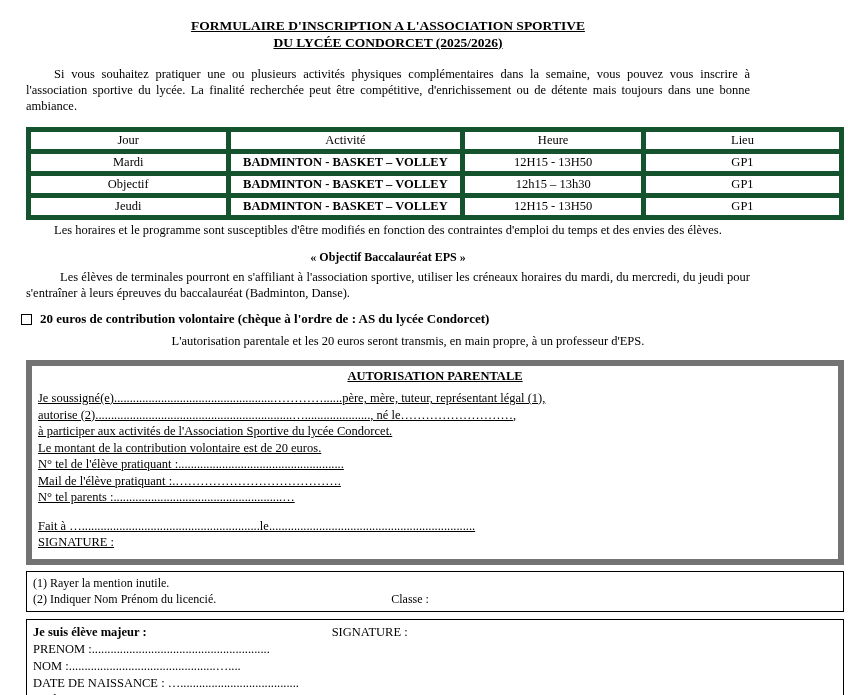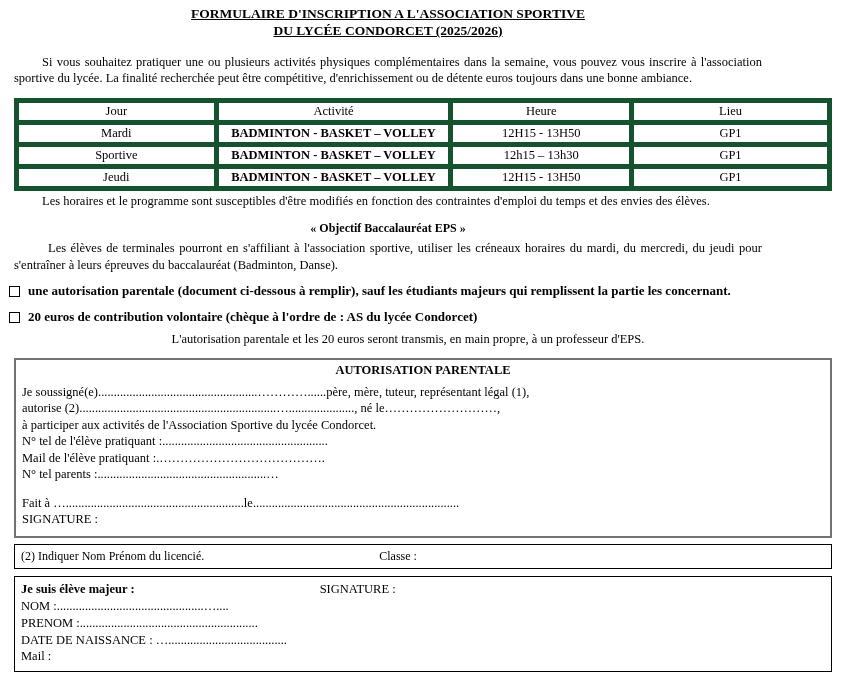--- a/index.html
+++ b/index.html
@@ -12,21 +12,21 @@
     height: 695px;
     font-family: "Liberation Serif", serif;
     color: #000000;
     font-size: 12.5px;
     overflow: hidden;
   }
   .page {
     position: relative;
     width: 776px;
     height: 695px;
-    padding: 4px;
+    padding: 16px;
     box-sizing: border-box;
   }
   .title-block {
     text-align: center;
     font-weight: bold;
     font-size: 13.5px;
     line-height: 1.25;
     padding-top: 2px;
   }
   .title-line {
@@ -109,24 +109,25 @@
     flex: 0 0 auto;
   }
   .transmis {
     margin: 7px 10px 0 10px;
     text-align: center;
     font-size: 12.5px;
     padding-left: 40px;
   }
 
   .box {
-    border: 2px solid #737373;
+    border: 6px solid #737373;
     margin: 11px 10px 0 10px;
     width: 818px;
     box-sizing: border-box;
+    text-decoration: underline;
   }
   .box-title {
     text-align: center;
     font-weight: bold;
     font-size: 12.5px;
     padding: 3px 0 4px 0;
   }
   .box-body {
     padding: 2px 6px 8px 6px;
     font-size: 12.5px;
@@ -168,98 +169,96 @@
 </head>
 <body>
 
 <div class="page">
 
   <div class="title-block">
     <div class="title-line">FORMULAIRE D'INSCRIPTION A L'ASSOCIATION SPORTIVE</div>
     <div class="title-line">DU LYCÉE CONDORCET (2025/2026)</div>
   </div>
 
-  <div class="intro"><span class="indent"></span><span>Si vous souhaitez pratiquer une ou plusieurs activités physiques complémentaires dans la semaine, vous pouvez vous inscrire à l'association sportive du lycée. La finalité recherchée peut être compétitive, d'enrichissement ou de détente euros toujours dans une bonne ambiance.</span></div>
+  <div class="intro"><span class="indent"></span><span>Si vous souhaitez pratiquer une ou plusieurs activités physiques complémentaires dans la semaine, vous pouvez vous inscrire à l'association sportive du lycée. La finalité recherchée peut être compétitive, d'enrichissement ou de détente mais toujours dans une bonne ambiance.</span></div>
 
   <table class="schedule">
     <thead>
       <tr>
         <th class="col-jour">Jour</th>
         <th class="col-act">Activité</th>
         <th class="col-heure">Heure</th>
         <th class="col-lieu">Lieu</th>
       </tr>
     </thead>
     <tbody>
       <tr>
         <td>Mardi</td>
         <td class="activity">BADMINTON - BASKET – VOLLEY</td>
         <td>12H15 - 13H50</td>
         <td>GP1</td>
       </tr>
       <tr>
-        <td>Sportive</td>
+        <td>Objectif</td>
         <td class="activity">BADMINTON - BASKET – VOLLEY</td>
         <td>12h15 – 13h30</td>
         <td>GP1</td>
       </tr>
       <tr>
         <td>Jeudi</td>
         <td class="activity">BADMINTON - BASKET – VOLLEY</td>
         <td>12H15 - 13H50</td>
         <td>GP1</td>
       </tr>
     </tbody>
   </table>
 
   <div class="note-horaires"><span class="indent"></span><span>Les horaires et le programme sont susceptibles d'être modifiés en fonction des contraintes d'emploi du temps et des envies des élèves.</span></div>
 
   <div class="objectif">« Objectif Baccalauréat EPS »</div>
   <div class="objectif-text"><span class="indent"></span><span>Les élèves de terminales pourront en s'affiliant à l'association sportive, utiliser les créneaux horaires du mardi, du mercredi, du jeudi pour s'entraîner à leurs épreuves du baccalauréat (Badminton, Danse).</span></div>
 
 
-  <div class="checkline">
-    <span class="cb"></span>
-    <span>une autorisation parentale (document ci-dessous à remplir), sauf les étudiants majeurs qui remplissent la partie les concernant.</span>
-  </div>
 
   <div class="checkline">
     <span class="cb"></span>
     <span>20 euros de contribution volontaire (chèque à l'ordre de : AS du lycée Condorcet)</span>
   </div>
 
   <div class="transmis">L'autorisation parentale et les 20 euros seront transmis, en main propre, à un professeur d'EPS.</div>
 
   <div class="box">
     <div class="box-title">AUTORISATION PARENTALE</div>
     <div class="box-body">
       <div>Je soussigné(e)...................................................…………......père, mère, tuteur, représentant légal (1),</div>
       <div>autorise (2)...............................................................…....................., né le………………………,</div>
       <div>à participer aux activités de l'Association Sportive du lycée Condorcet.</div>
+      <div>Le montant de la contribution volontaire est de 20 euros.</div>
       <div>N° tel de l'élève pratiquant :.....................................................</div>
       <div>Mail de l'élève pratiquant :.………………………………….</div>
       <div>N° tel parents :......................................................…</div>
       <div class="gap"></div>
       <div>Fait à ….........................................................le..................................................................</div>
       <div>SIGNATURE :</div>
     </div>
   </div>
 
   <div class="footnote-box">
+    <div>(1) Rayer la mention inutile.</div>
     <div class="fn-row">
       <span class="fn-left"> (2) Indiquer Nom Prénom du licencié.</span>
       <span class="fn-right">Classe :</span>
     </div>
   </div>
 
   <div class="majeur-box">
     <div class="majeur-head">
       <span class="m-left">Je suis élève majeur :</span>
       <span class="m-right">SIGNATURE :</span>
     </div>
+    <div>PRENOM :.........................................................</div>
     <div>NOM :...............................................…....</div>
-    <div>PRENOM :.........................................................</div>
     <div>DATE DE NAISSANCE : …......................................</div>
     <div>Mail :</div>
 
   </div>
 
 </div>
 
 </body></html>

